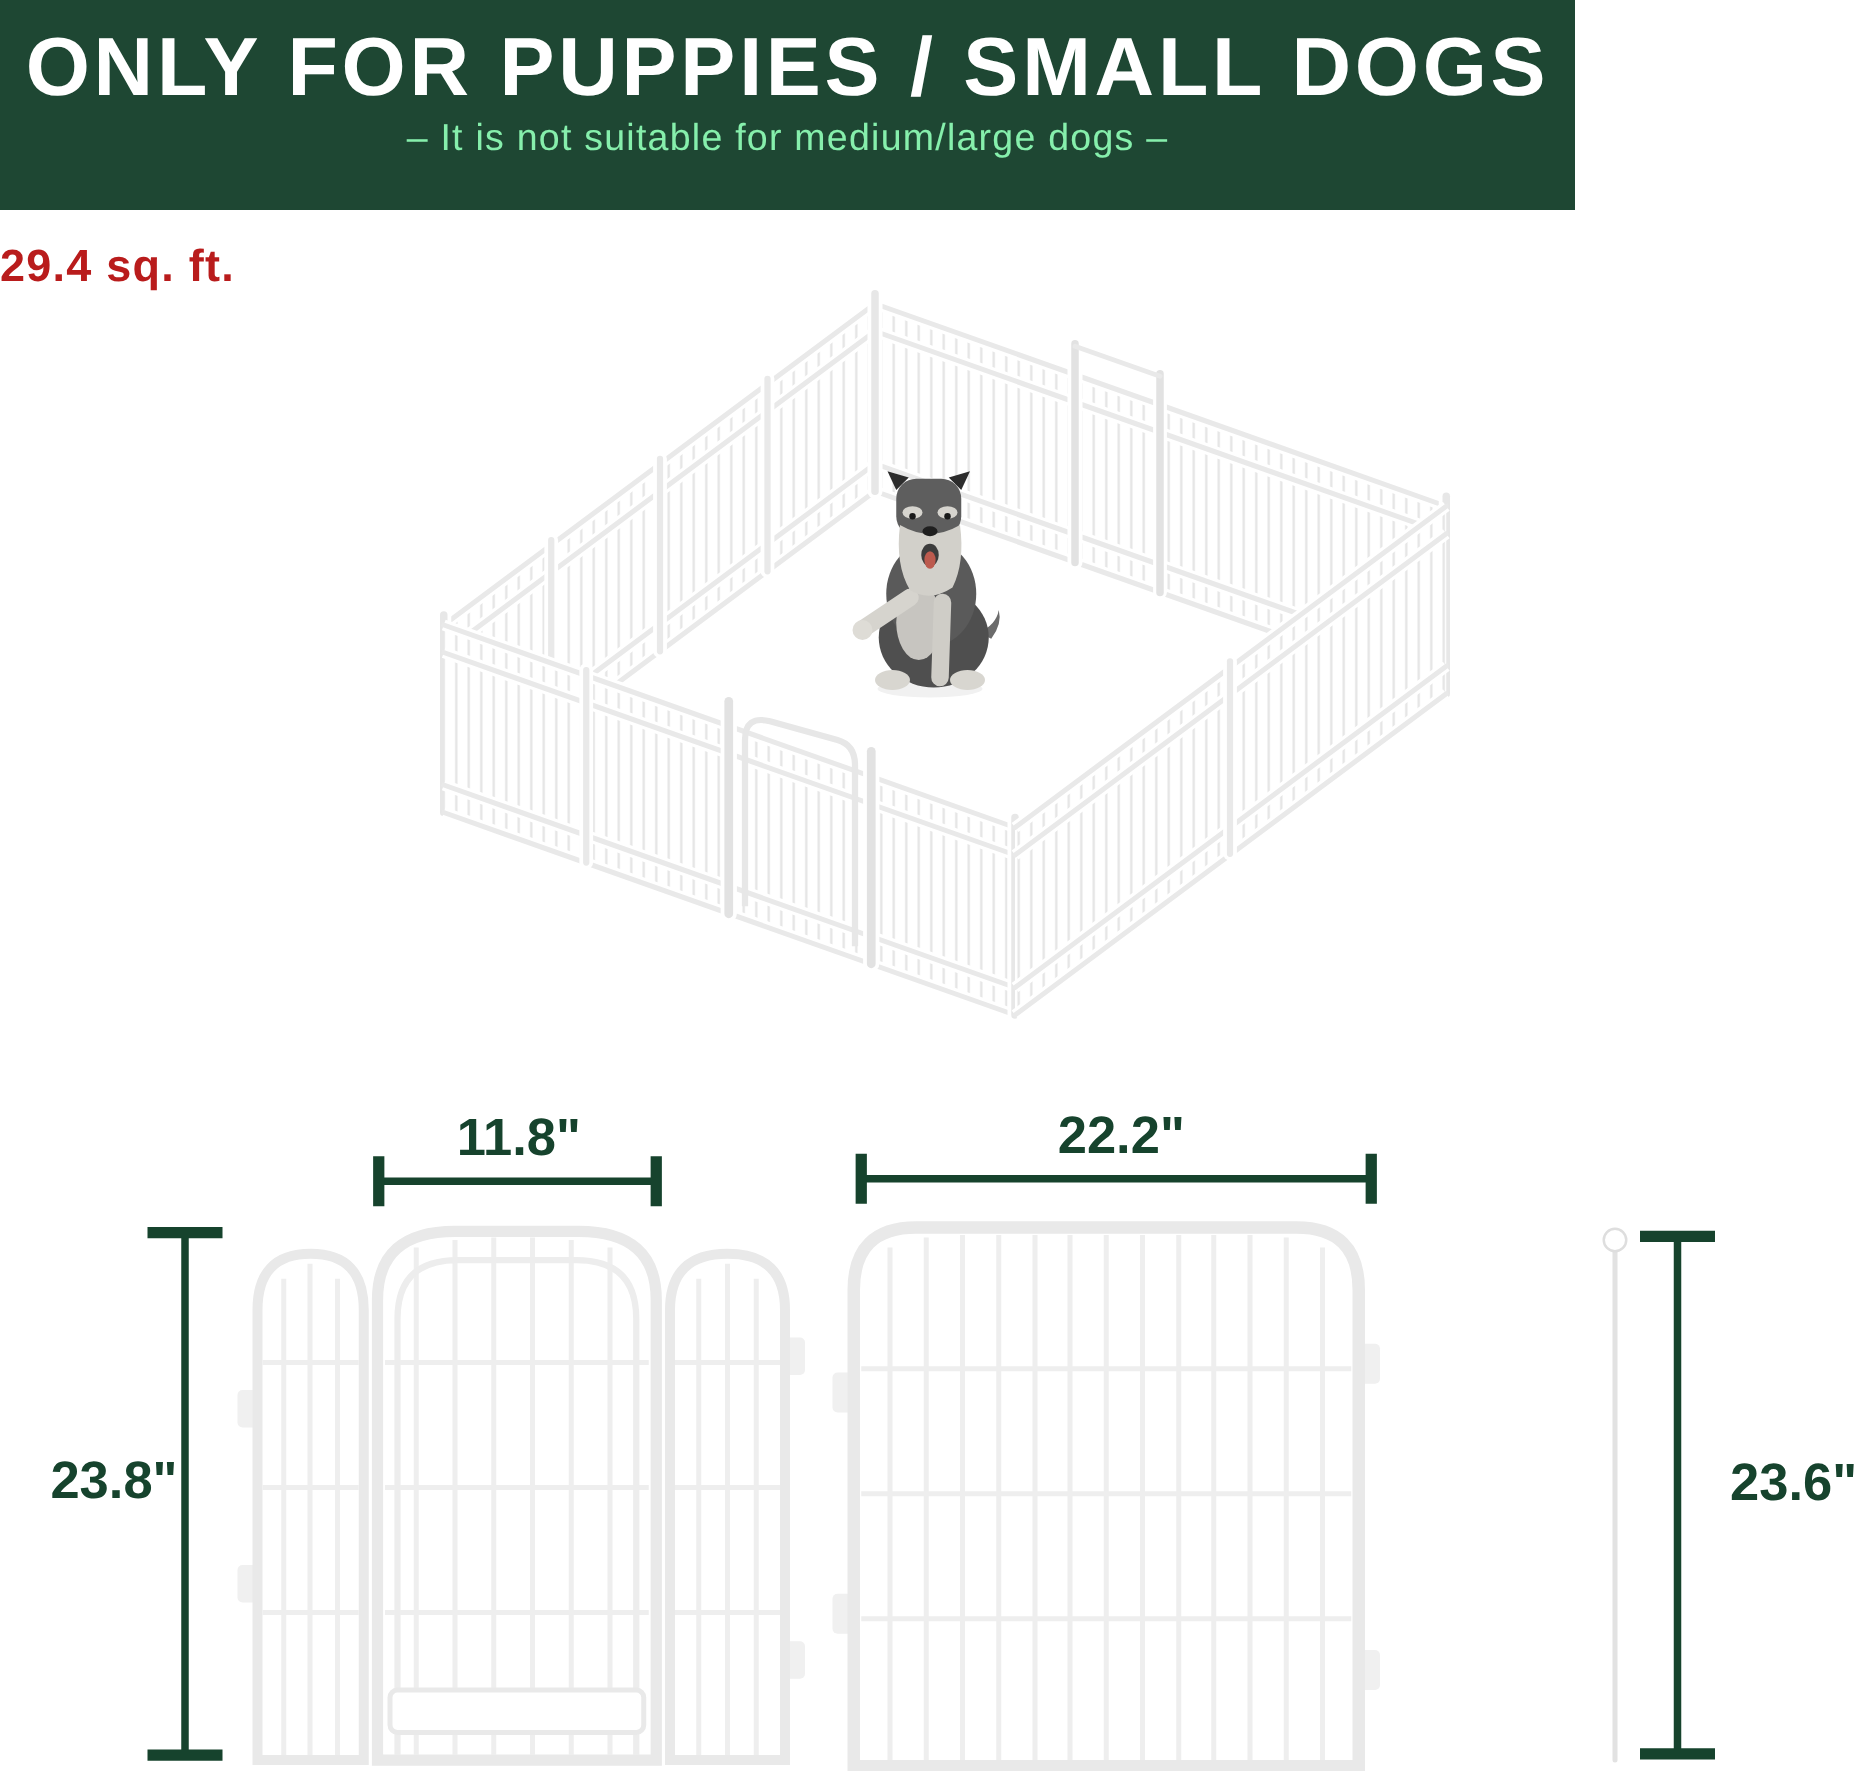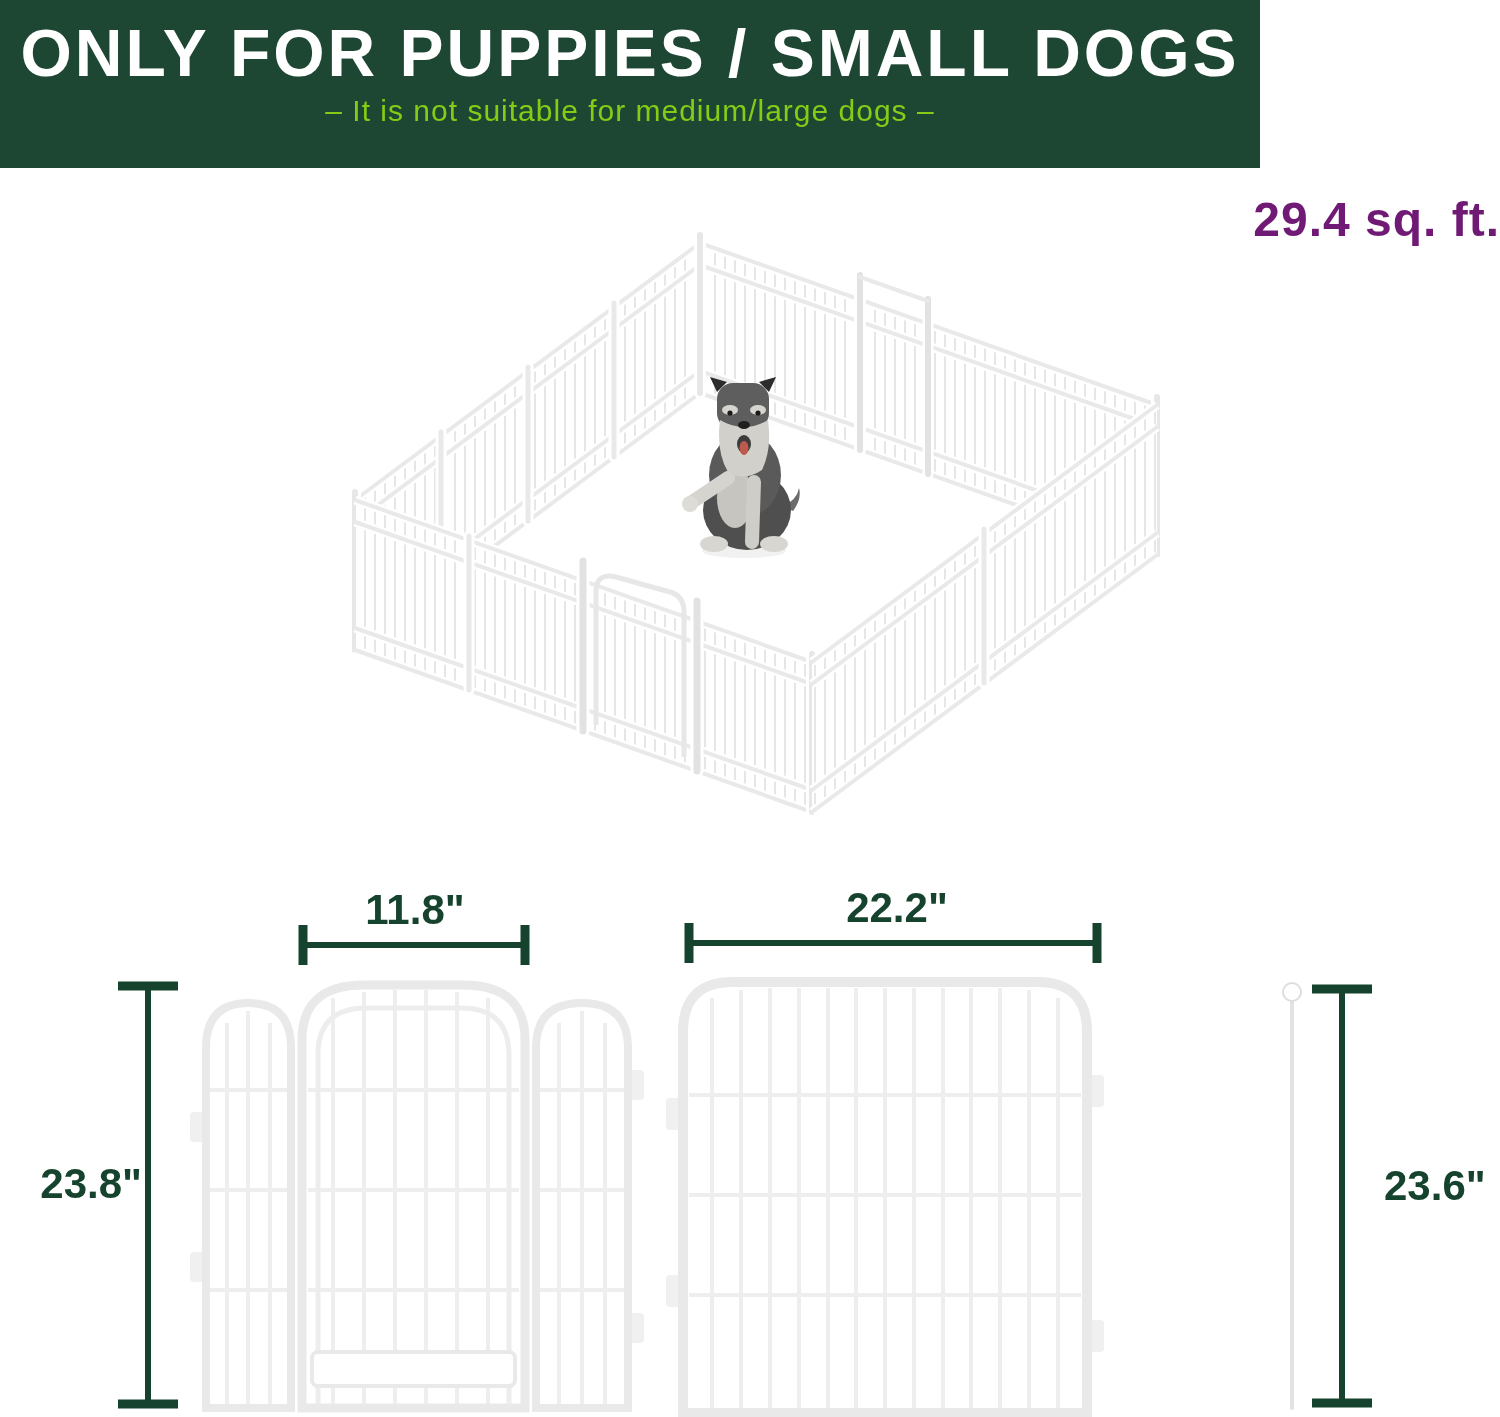--- a/index.html
+++ b/index.html
@@ -10,26 +10,26 @@
   
   .banner{
     position:absolute;left:0;top:0;width:1260px;height:168px;
     background:#1e4733;text-align:center;color:#ffffff;
   }
   .banner-title{
     padding-top:20px;font-size:66px;font-weight:800;letter-spacing:3px;
     line-height:1.0;white-space:nowrap;
   }
   .banner-subtitle{
-    margin-top:8px;font-size:30px;font-weight:400;letter-spacing:1px;color:#84cc16;
+    margin-top:8px;font-size:30px;font-weight:400;letter-spacing:1px;color:#86efac;
   }
   
   .area-label{
-    position:absolute;left:0;top:192px;width:1500px;text-align:right;
-    font-size:48px;font-weight:700;color:#701a75;letter-spacing:1px;
+    position:absolute;left:0;top:192px;width:1500px;text-align:left;
+    font-size:36px;font-weight:700;color:#b91c1c;letter-spacing:1px;
   }
   
   .pen-svg{position:absolute;left:280px;top:220px;width:940px;height:680px;}
   
   .dims-svg{position:absolute;left:0;top:880px;width:1500px;height:537px;}
   .dim-label{
     position:absolute;font-size:42px;font-weight:700;color:#16432d;white-space:nowrap;
   }
   .lbl-w-small{left:304px;top:886px;width:222px;text-align:center;}
   .lbl-w-large{left:693px;top:884px;width:408px;text-align:center;}

